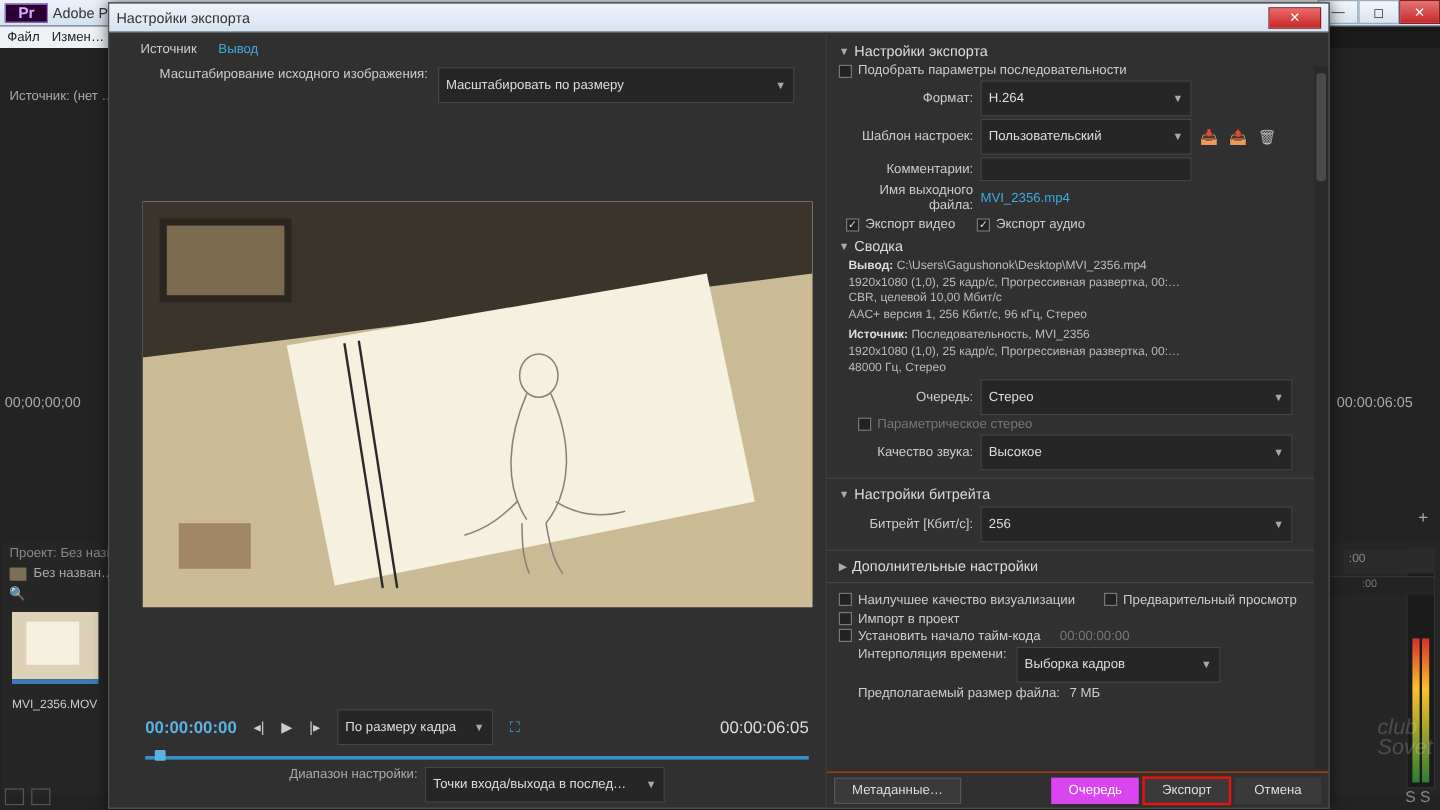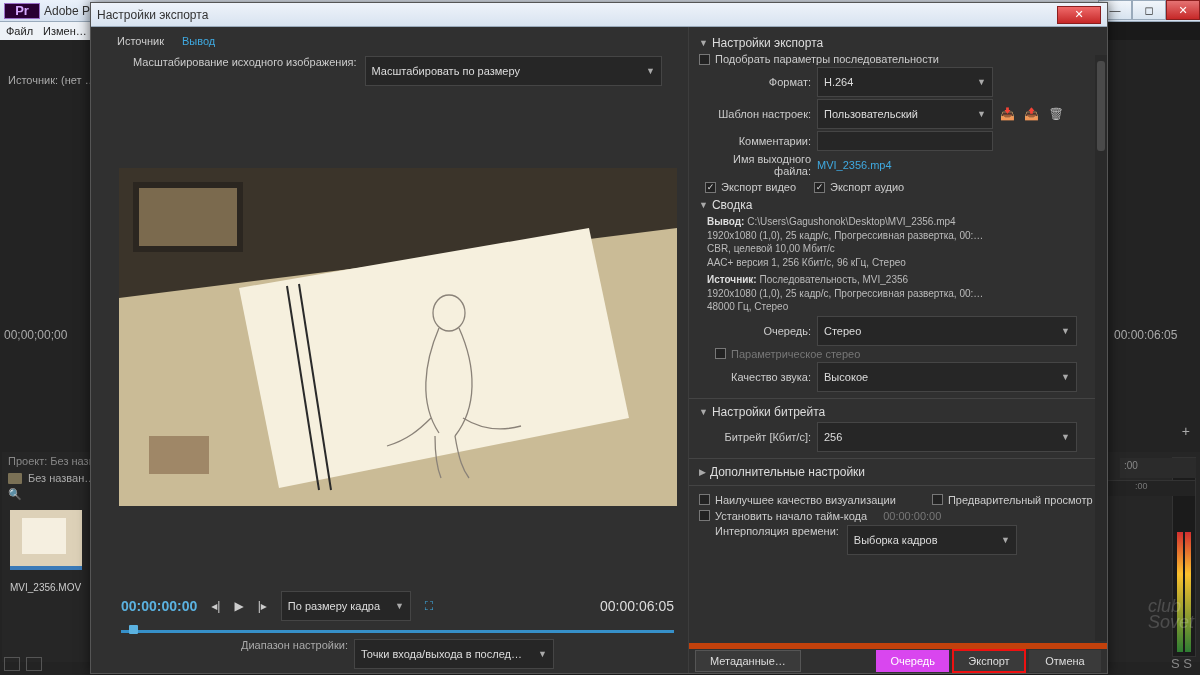--- a/index.html
+++ b/index.html
@@ -78,21 +78,21 @@
   .chk { display:flex; align-items:center; gap:5px; font-size:11px; color:#ccc; margin:2px 0;}
   .chk .box { width:11px; height:11px; border:1px solid #777; background:#222; display:inline-flex; align-items:center; justify-content:center; font-size:9px; color:#ddd;}
   .summary-block { font-size:10px; color:#bbb; line-height:1.35; padding-left:8px;}
   .summary-block b{color:#ddd; font-weight:600;}
   .subtabs { display:flex; border-top:1px solid #444; border-bottom:1px solid #444; margin:6px -4px 4px -10px;}
   .subtabs span { padding:5px 10px; color:#ccc; font-size:11px; cursor:pointer;}
   .subtabs .active { color:#3fa9e0;}
   .subtabs .more { margin-left:auto; padding:5px 6px; color:#ccc;}
   .hr { height:1px; background:#444; margin:6px -4px 6px -10px;}
   .ghost { color:#777;}
-  .bot-row { position:absolute; left:0; right:0; bottom:0; height:30px; display:flex; align-items:center; gap:4px; padding:0 6px; background:#303030; border-top:6px solid #c2410c;}
+  .bot-row { position:absolute; left:0; right:0; bottom:0; height:30px; display:flex; align-items:center; gap:4px; padding:0 6px; background:#303030; border-top:1px solid #c2410c;}
   .btn { height:22px; padding:0 14px; display:flex; align-items:center; justify-content:center; font-size:11px; cursor:pointer;}
   .btn-meta { background:#3a3a3a; color:#ddd; border:1px solid #555;}
   .btn-queue { background:#d946ef; color:#fff; min-width:72px;}
   .btn-export { background:#3a3a3a; color:#ddd; min-width:72px; outline:2px solid #e11; outline-offset:-1px;}
   .btn-cancel { background:#3a3a3a; color:#ddd; min-width:72px;}
   .spacer { flex:1;}
   .textin { background:#262626; border:1px solid #454545; height:20px; width:176px;}
   .sb-y { position:absolute; top:28px; right:0; width:12px; bottom:32px; background:#2a2a2a;}
   .sb-y .thumb-sb { position:absolute; top:6px; left:2px; right:2px; height:90px; background:#4a4a4a; border-radius:3px;}
 </style>
@@ -299,40 +299,48 @@
           <span>256</span>
             <span class="caret">▼</span>
           </div>
         </div>
       <div class="hr"></div>
       <div class="section-title">
           <span class="tri">▶</span>
         <span>Дополнительные настройки</span>
         </div>
       <div class="hr"></div>
-      <div style="display:flex;gap:36px">
+      <div style="display:flex;gap:24px">
         <div class="chk">
             <span class="box"></span>
           <span>Наилучшее качество визуализации</span>
           </div>
         <div class="chk">
             <span class="box"></span>
           <span>Предварительный просмотр</span>
           </div>
       </div>
+      <div class="chk">
+          <span class="box"></span>
+        <span>Импорт в проект</span>
+        </div>
       <div class="chk"><span class="box"></span>
         <span>Установить начало тайм-кода</span>&nbsp;&nbsp;
         <span class="ghost">00:00:00:00</span></div>
       <div class="row">
         <span>Интерполяция времени:</span>
         <div class="dd" style="min-width:170px">
           <span>Выборка кадров</span>
             <span class="caret">▼</span>
           </div>
       </div>
+      <div class="row">
+        <span>Предполагаемый размер файла:</span>
+        <span>7 МБ</span>
+      </div>
 
       <div class="bot-row">
         <div class="btn btn-meta">Метаданные…</div>
         <div class="spacer"></div>
         <div class="btn btn-queue">Очередь</div>
         <div class="btn btn-export">Экспорт</div>
         <div class="btn btn-cancel">Отмена</div>
       </div>
       <div class="sb-y">
           <div class="thumb-sb"></div>

